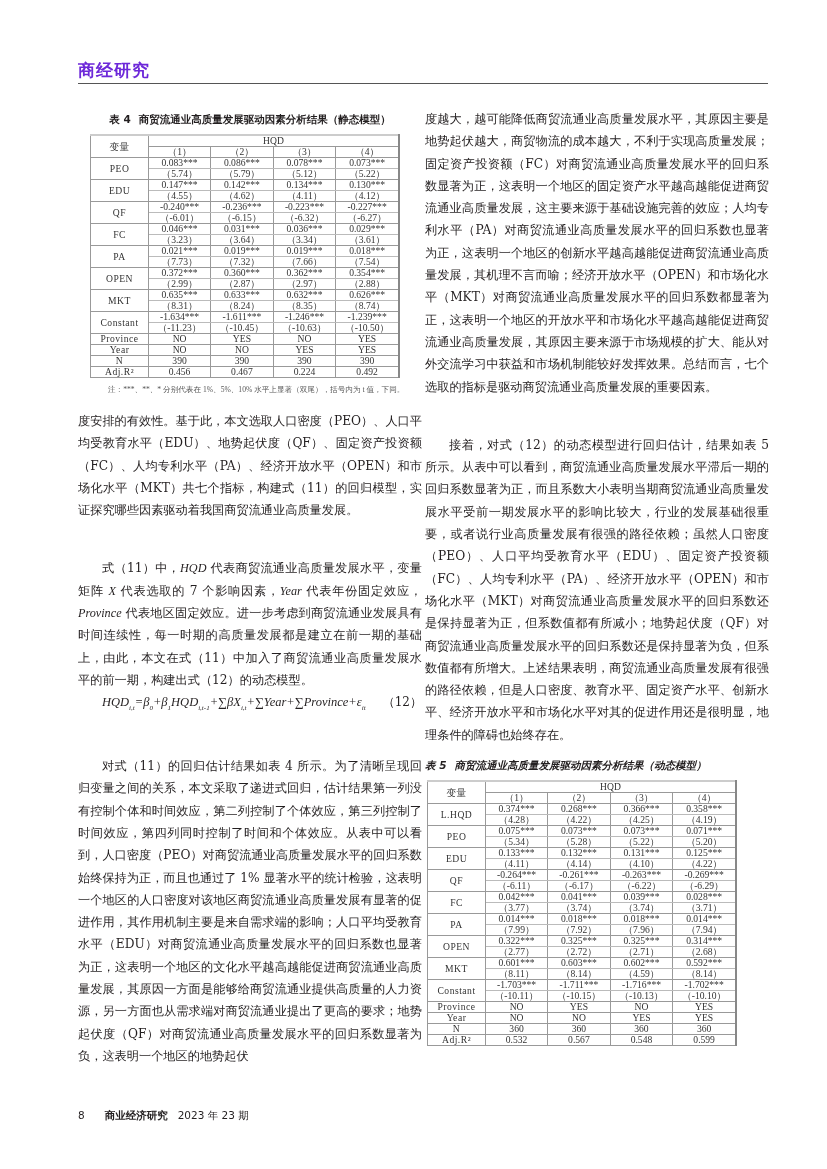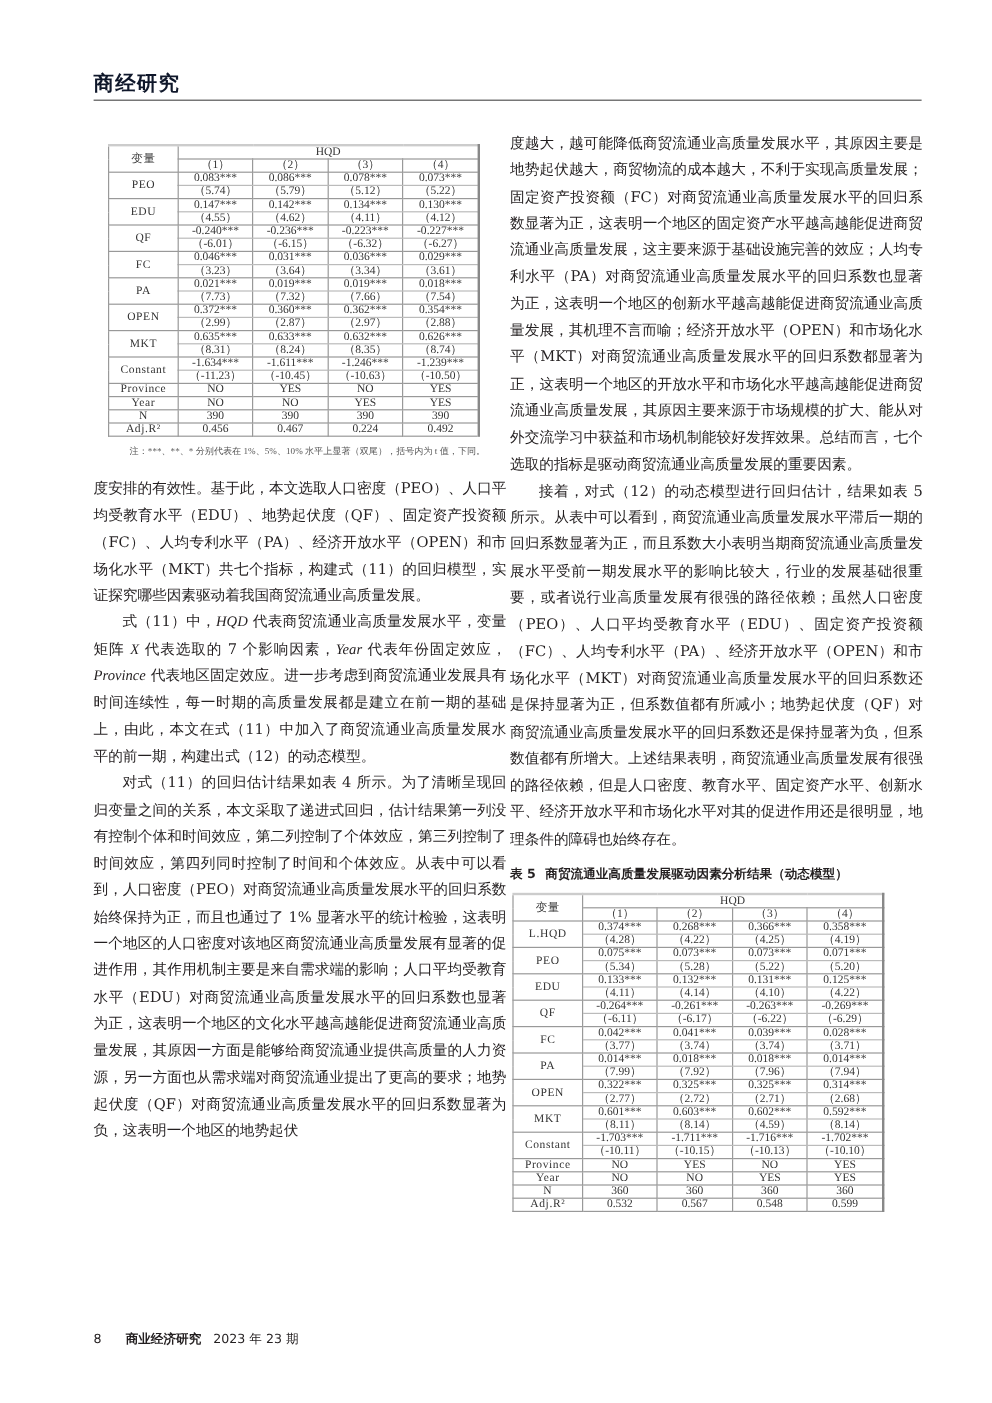--- a/index.html
+++ b/index.html
@@ -1,59 +1,62 @@
 <!DOCTYPE html>
 <html><head>
 <meta charset="utf-8">
 <style>
   * { box-sizing: border-box; margin: 0; padding: 0; }
   html, body { width: 827px; height: 1169px; background: #ffffff; overflow: hidden; }
   body { position: relative; font-family: "DejaVu Serif", "Liberation Serif", serif; color: #231f20; }
 
   .journal-header { position: absolute; left: 78px; top: 60px; width: 690px; }
-  .journal-name { font-family: "DejaVu Sans", sans-serif; font-weight: bold; font-size: 17px; letter-spacing: 1px; color: #0f172a; line-height: 20px; }
+  .journal-name { font-family: "DejaVu Sans", sans-serif; font-weight: bold; font-size: 17px; letter-spacing: 1px; color: #6d28d9; line-height: 20px; }
   .header-rule { position: absolute; left: 78px; top: 83px; width: 690px; height: 1px; background: #555; }
 
   .col { position: absolute; top: 112px; width: 344px; }
   .col-left { left: 78px; }
   .col-right { left: 425px; }
 
   .table-caption { font-family: "DejaVu Sans", sans-serif; font-weight: bold; font-size: 10.5px; color: #231f20; line-height: 14px; text-align: center; white-space: nowrap; }
   .table-caption .num { margin-right: 8px; }
 
   table.reg { border-collapse: collapse; font-family: "Liberation Serif", serif; font-size: 9.6px; color: #333; width: 310px; margin-left: 12px; margin-top: 8px; padding-left: 23px; }
   table.reg td { border: 1px solid #999; text-align: center; height: 11px; line-height: 10px; padding: 0 2px; white-space: nowrap; }
   table.reg td.var { width: 58px; letter-spacing: 0.5px; }
   table.reg td.coef { border-bottom: 1px solid #bbb; }
   table.reg td.tval { border-top: 1px solid #bbb; }
   table.reg tr.hdr td { height: 11px; }
   table.reg { border-right: 2px solid #888; border-top: 2px solid #ccc; }
 
   .note { font-family: Liberation Serif, serif; font-size: 7.6px; color: #555; line-height: 11px; margin: 6px 0 0 30px; width: 300px; }
 
   .para { font-size: 12.2px; line-height: 22.3px; text-align: justify; color: #231f20; }
-  .indent { text-indent: 24px; }
+  .indent { text-indent: 24px; margin-top: 36px; }
   .eq { font-family: "Liberation Serif", serif; font-style: italic; font-size: 12.5px; line-height: 22.3px; padding-left: 24px; position: relative; white-space: nowrap; }
   .eq .eqnum { position: absolute; right: 0; font-style: normal; font-family: "DejaVu Serif", serif; font-size: 12px; }
   .eq sub { font-size: 7px; }
   .i { font-style: italic; font-family: "Liberation Serif", serif; }
 
   .footer { position: absolute; left: 78px; top: 1109px; font-family: "DejaVu Sans", sans-serif; font-size: 10.5px; color: #231f20; white-space: nowrap; }
   .footer .page { margin-right: 20px; }
   .footer .jn { font-weight: bold; margin-right: 10px; }
 </style>
 </head>
 <body>
 
 <div class="journal-header">
   <div class="journal-name">商经研究</div>
 </div>
 <div class="header-rule"></div>
 
 <div class="col col-left">
+  <div class="table-caption">
+    <span class="num">表 4</span><span>商贸流通业高质量发展驱动因素分析结果（静态模型）</span>
+  </div>
   <table class="reg" id="t4">
     <tbody>
       <tr class="hdr">
         <td class="var" rowspan="2">变量</td>
         <td colspan="4">HQD</td>
       </tr>
       <tr class="hdr">
         <td>（1）</td>
         <td>（2）</td>
         <td>（3）</td>
@@ -193,29 +196,30 @@
         </tr>
       </tbody>
   </table>
   <div class="note">注：***、**、* 分别代表在 1%、5%、10% 水平上显著（双尾），括号内为 t 值，下同。</div>
 
   <p class="para" style="margin-top:15px;">度安排的有效性。基于此，本文选取人口密度（PEO）、人口平均受教育水平（EDU）、地势起伏度（QF）、固定资产投资额（FC）、人均专利水平（PA）、经济开放水平（OPEN）和市场化水平（MKT）共七个指标，构建式（11）的回归模型，实证探究哪些因素驱动着我国商贸流通业高质量发展。</p>
 
 
   <p class="para indent"><span>式（11）中，</span><span class="i">HQD</span><span> 代表商贸流通业高质量发展水平，变量矩阵 </span><span class="i">X</span><span> 代表选取的 7 个影响因素，</span><span class="i">Year</span><span> 代表年份固定效应，</span><span class="i">Province</span><span> 代表地区固定效应。进一步考虑到商贸流通业发展具有时间连续性，每一时期的高质量发展都是建立在前一期的基础上，由此，本文在式（11）中加入了商贸流通业高质量发展水平的前一期，构建出式（12）的动态模型。</span></p>
 
+  <div class="eq"><span>HQD</span><sub>i,t</sub><span>=β</span><sub>0</sub><span>+β</span><sub>1</sub><span>HQD</span><sub>i,t-1</sub><span>+∑βX</span><sub>i,t</sub><span>+∑Year+∑Province+ε</span><sub>it</sub><span class="eqnum">（12）</span></div>
 
   <p class="para indent">对式（11）的回归估计结果如表 4 所示。为了清晰呈现回归变量之间的关系，本文采取了递进式回归，估计结果第一列没有控制个体和时间效应，第二列控制了个体效应，第三列控制了时间效应，第四列同时控制了时间和个体效应。从表中可以看到，人口密度（PEO）对商贸流通业高质量发展水平的回归系数始终保持为正，而且也通过了 1% 显著水平的统计检验，这表明一个地区的人口密度对该地区商贸流通业高质量发展有显著的促进作用，其作用机制主要是来自需求端的影响；人口平均受教育水平（EDU）对商贸流通业高质量发展水平的回归系数也显著为正，这表明一个地区的文化水平越高越能促进商贸流通业高质量发展，其原因一方面是能够给商贸流通业提供高质量的人力资源，另一方面也从需求端对商贸流通业提出了更高的要求；地势起伏度（QF）对商贸流通业高质量发展水平的回归系数显著为负，这表明一个地区的地势起伏</p>
 </div>
 
 <div class="col col-right">
   <p class="para" style="margin-top:-4px;">度越大，越可能降低商贸流通业高质量发展水平，其原因主要是地势起伏越大，商贸物流的成本越大，不利于实现高质量发展；固定资产投资额（FC）对商贸流通业高质量发展水平的回归系数显著为正，这表明一个地区的固定资产水平越高越能促进商贸流通业高质量发展，这主要来源于基础设施完善的效应；人均专利水平（PA）对商贸流通业高质量发展水平的回归系数也显著为正，这表明一个地区的创新水平越高越能促进商贸流通业高质量发展，其机理不言而喻；经济开放水平（OPEN）和市场化水平（MKT）对商贸流通业高质量发展水平的回归系数都显著为正，这表明一个地区的开放水平和市场化水平越高越能促进商贸流通业高质量发展，其原因主要来源于市场规模的扩大、能从对外交流学习中获益和市场机制能较好发挥效果。总结而言，七个选取的指标是驱动商贸流通业高质量发展的重要因素。</p>
   <p class="para indent">接着，对式（12）的动态模型进行回归估计，结果如表 5 所示。从表中可以看到，商贸流通业高质量发展水平滞后一期的回归系数显著为正，而且系数大小表明当期商贸流通业高质量发展水平受前一期发展水平的影响比较大，行业的发展基础很重要，或者说行业高质量发展有很强的路径依赖；虽然人口密度（PEO）、人口平均受教育水平（EDU）、固定资产投资额（FC）、人均专利水平（PA）、经济开放水平（OPEN）和市场化水平（MKT）对商贸流通业高质量发展水平的回归系数还是保持显著为正，但系数值都有所减小；地势起伏度（QF）对商贸流通业高质量发展水平的回归系数还是保持显著为负，但系数值都有所增大。上述结果表明，商贸流通业高质量发展有很强的路径依赖，但是人口密度、教育水平、固定资产水平、创新水平、经济开放水平和市场化水平对其的促进作用还是很明显，地理条件的障碍也始终存在。</p>
 
-  <div class="table-caption" style="margin-top:12px; text-align:left;">
+  <div class="table-caption" style="margin-top:12px; text-align:left;font-style:italic;">
     <span class="num">表 5</span><span>商贸流通业高质量发展驱动因素分析结果（动态模型）</span>
   </div>
   <table class="reg" id="t5" style="margin-left:2px;">
     <tbody>
       <tr class="hdr">
         <td class="var" rowspan="2">变量</td>
         <td colspan="4">HQD</td>
       </tr>
       <tr class="hdr">
         <td>（1）</td>

